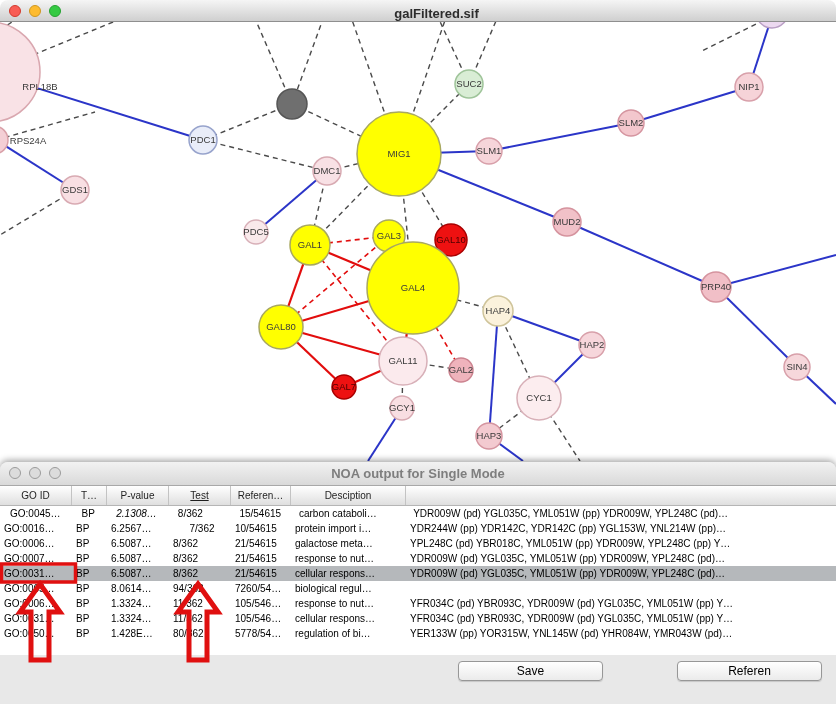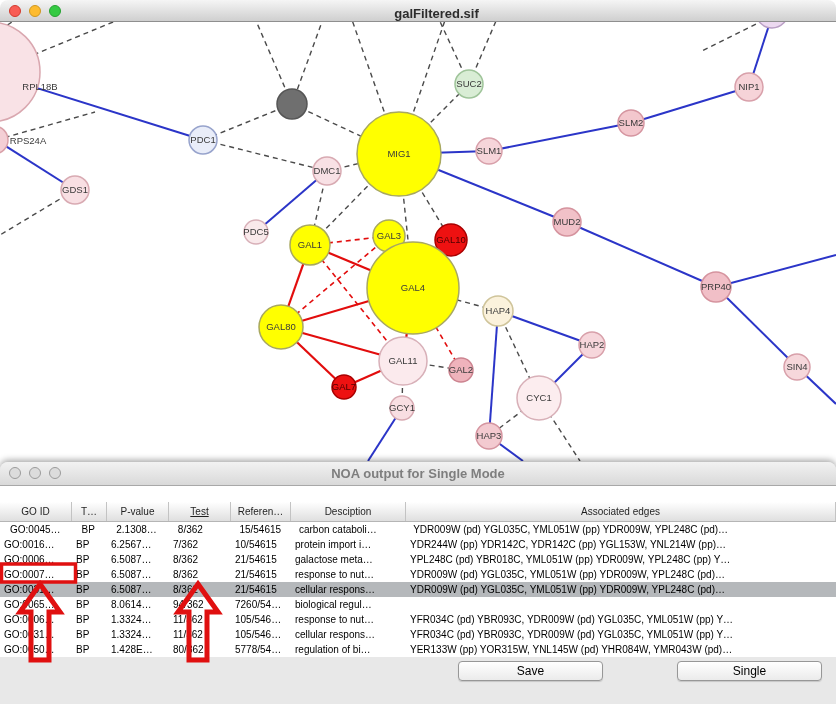--- a/index.html
+++ b/index.html
@@ -49,21 +49,20 @@
   }
   .titlebar2 .title { font-size:13px; font-weight:bold; color:#7e7e7e; }
   .results-table {
     position:absolute; top:24px; left:0; width:836px; height:169px;
     background:#ffffff;
   }
   .thead {
     height:20px; display:flex;
     background:linear-gradient(#ffffff,#dfdfdf);
     border-bottom:1px solid #b5b5b5;
-    margin-top:16px;
   }
   .hcell {
     height:100%;
     border-right:1px solid #c3c3c3;
     display:flex; align-items:center; justify-content:center;
     font-size:10px; color:#1f1f1f;
     overflow:hidden; white-space:nowrap;
   }
   .trow { display:flex; height:15px; background:#ffffff; }
   .trow.selected { background:#b5b8bb; }
@@ -228,37 +227,36 @@
   </div>
 
   <div class="results-table">
     <div class="thead" id="thead">
         <div class="hcell" style="width: 72px;">GO ID</div>
         <div class="hcell" style="width: 35px;">T…</div>
         <div class="hcell" style="width: 62px;">P-value</div>
         <div class="hcell" style="width: 62px; text-decoration: underline;">Test</div>
         <div class="hcell" style="width: 60px;">Referen…</div>
         <div class="hcell" style="width: 115px;">Desciption</div>
-        <div class="hcell" style="width: 430px;">Associated edges</div>
       </div>
     <div class="tbody" id="tbody">
         <div class="trow">
           <div class="cell" style="width: 72px; margin-left: 6px;">GO:0045…</div>
           <div class="cell" style="width: 35px;">BP</div>
-          <div class="cell" style="width: 62px;">2.1308…</div>
+          <div class="cell" style="width: 62px; font-style: italic;">2.1308…</div>
           <div class="cell" style="width: 62px;">8/362</div>
           <div class="cell" style="width: 60px;">15/54615</div>
           <div class="cell" style="width: 115px;">carbon cataboli…</div>
           <div class="cell" style="width: 430px;">YDR009W (pd) YGL035C, YML051W (pp) YDR009W, YPL248C (pd)…</div>
         </div>
         <div class="trow">
           <div class="cell" style="width: 72px;">GO:0016…</div>
           <div class="cell" style="width: 35px;">BP</div>
           <div class="cell" style="width: 62px;">6.2567…</div>
-          <div class="cell" style="width: 62px;">7/362</div>
+          <div class="cell" style="width: 62px; text-align: center;">7/362</div>
           <div class="cell" style="width: 60px;">10/54615</div>
           <div class="cell" style="width: 115px;">protein import i…</div>
           <div class="cell" style="width: 430px;">YDR244W (pp) YDR142C, YDR142C (pp) YGL153W, YNL214W (pp)…</div>
         </div>
         <div class="trow">
           <div class="cell" style="width: 72px;">GO:0006…</div>
           <div class="cell" style="width: 35px;">BP</div>
           <div class="cell" style="width: 62px;">6.5087…</div>
           <div class="cell" style="width: 62px;">8/362</div>
           <div class="cell" style="width: 60px;">21/54615</div>
@@ -315,20 +313,20 @@
           <div class="cell" style="width: 62px;">1.428E…</div>
           <div class="cell" style="width: 62px;">80/362</div>
           <div class="cell" style="width: 60px;">5778/54…</div>
           <div class="cell" style="width: 115px;">regulation of bi…</div>
           <div class="cell" style="width: 430px;">YER133W (pp) YOR315W, YNL145W (pd) YHR084W, YMR043W (pd)…</div>
         </div>
       </div>
   </div>
 
   <button class="btn save">Save</button>
-  <button class="btn cancel">Single</button>
+  <button class="btn cancel">Referen</button>
 </section>
 
 <svg class="overlay" id="overlay" viewBox="0 0 836 704" width="836" height="704">
     <rect x="1.5" y="564" width="74" height="18" fill="none" stroke="#e01010" stroke-width="3.5"></rect>
     <polygon points="40,584 60,612 49,612 49,660 31,660 31,612 20,612" fill="none" stroke="#e01010" stroke-width="5" stroke-linejoin="miter"></polygon>
     <polygon points="198,584 218,612 207,612 207,660 189,660 189,612 178,612" fill="none" stroke="#e01010" stroke-width="5" stroke-linejoin="miter"></polygon>
   </svg>
 
 </body></html>

